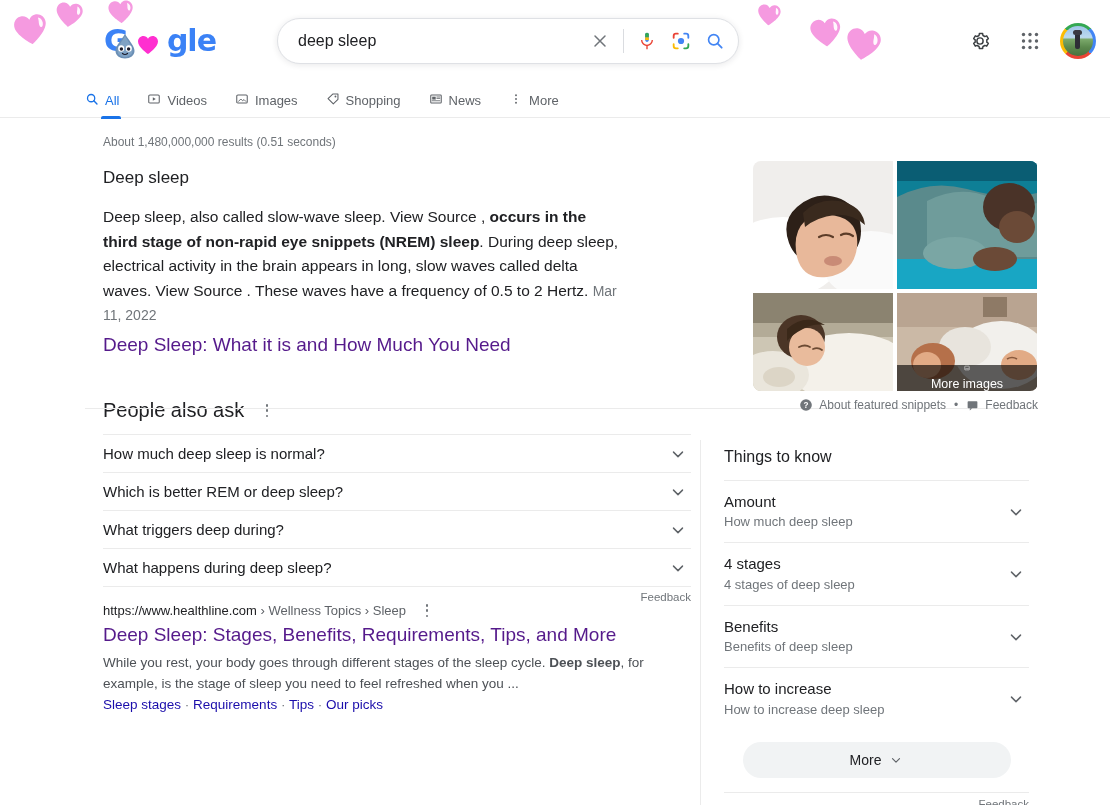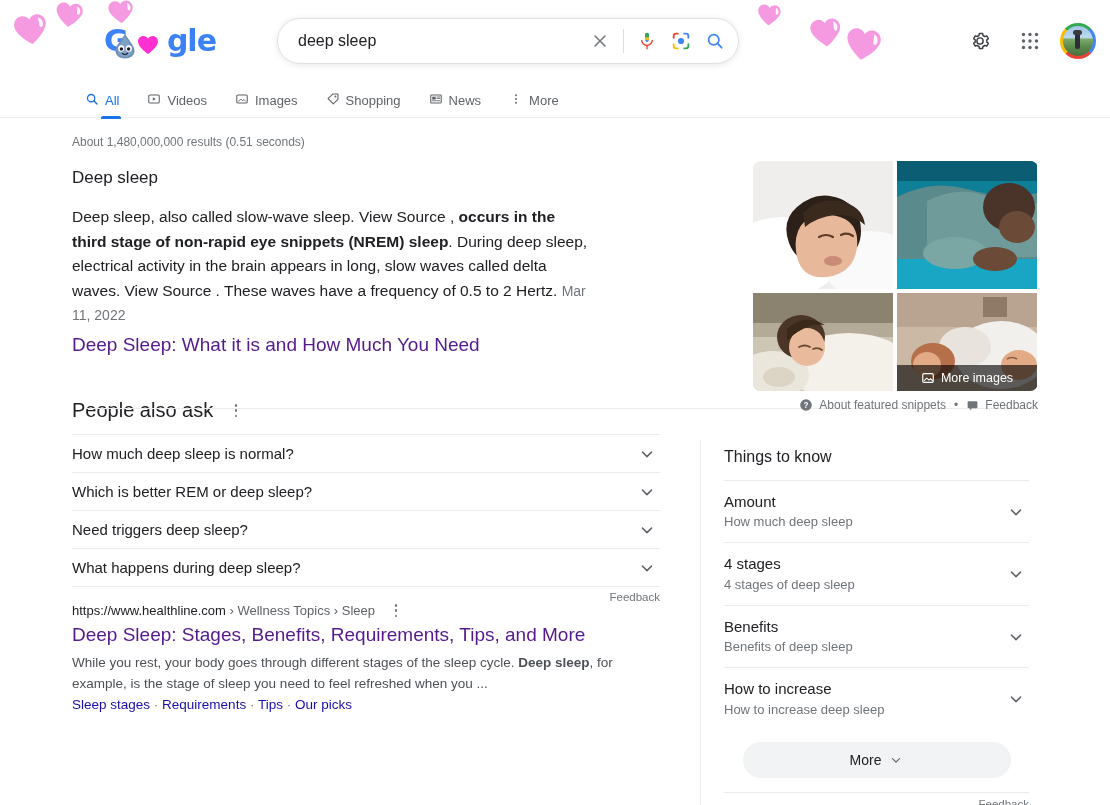--- a/index.html
+++ b/index.html
@@ -162,21 +162,21 @@
     border-radius: 2px 2px 0 0;
   }
   .nav-tools {
     margin-left: 118px;
     cursor: pointer;
     font-size: 13px;
     color: #5f6368;
   }
 
   
-  .main { position: relative; padding-left: 72px; padding-top: 17px; }
+  .main { position: relative; padding-left: 103px; padding-top: 17px; }
   .result-stats {
     font-size: 12px; color: #70757a;
     margin-bottom: 18px;
   }
 
   .cols { display: flex; }
   .left-col { width: 600px; }
 
   
   .fs-title {
@@ -228,20 +228,21 @@
   .more-images {
     position: absolute;
     left: 0; bottom: 0;
     width: 100%;
     background: rgba(0,0,0,.62);
     color: #fff;
     font-size: 12.5px;
     display: flex; align-items: center; justify-content: center; gap: 6px;
     height: 26px;
     cursor: pointer;
+    flex-direction: column;
   }
 
   .snippet-foot {
     position: absolute;
     left: 85px; top: 408px;
     width: 953px;
     display: flex; align-items: center;
     border-top: 1px solid #ebebeb;
     padding-top: 0;
     height: 1px;
@@ -539,21 +540,21 @@
                   <path d="M6 9.5 L12 15.5 L18 9.5" fill="none" stroke="#5f6368" stroke-width="1.9" stroke-linecap="round" stroke-linejoin="round"></path>
                 </svg>
               </div>
               <div class="paa-item">
                 <span>Which is better REM or deep sleep?</span>
                 <svg class="chev" width="18" height="18" viewBox="0 0 24 24">
                   <path d="M6 9.5 L12 15.5 L18 9.5" fill="none" stroke="#5f6368" stroke-width="1.9" stroke-linecap="round" stroke-linejoin="round"></path>
                 </svg>
               </div>
               <div class="paa-item">
-                <span>Need triggers deep sleep?</span>
+                <span>What triggers deep during?</span>
                 <svg class="chev" width="18" height="18" viewBox="0 0 24 24">
                   <path d="M6 9.5 L12 15.5 L18 9.5" fill="none" stroke="#5f6368" stroke-width="1.9" stroke-linecap="round" stroke-linejoin="round"></path>
                 </svg>
               </div>
               <div class="paa-item">
                 <span>What happens during deep sleep?</span>
                 <svg class="chev" width="18" height="18" viewBox="0 0 24 24">
                   <path d="M6 9.5 L12 15.5 L18 9.5" fill="none" stroke="#5f6368" stroke-width="1.9" stroke-linecap="round" stroke-linejoin="round"></path>
                 </svg>
               </div>

